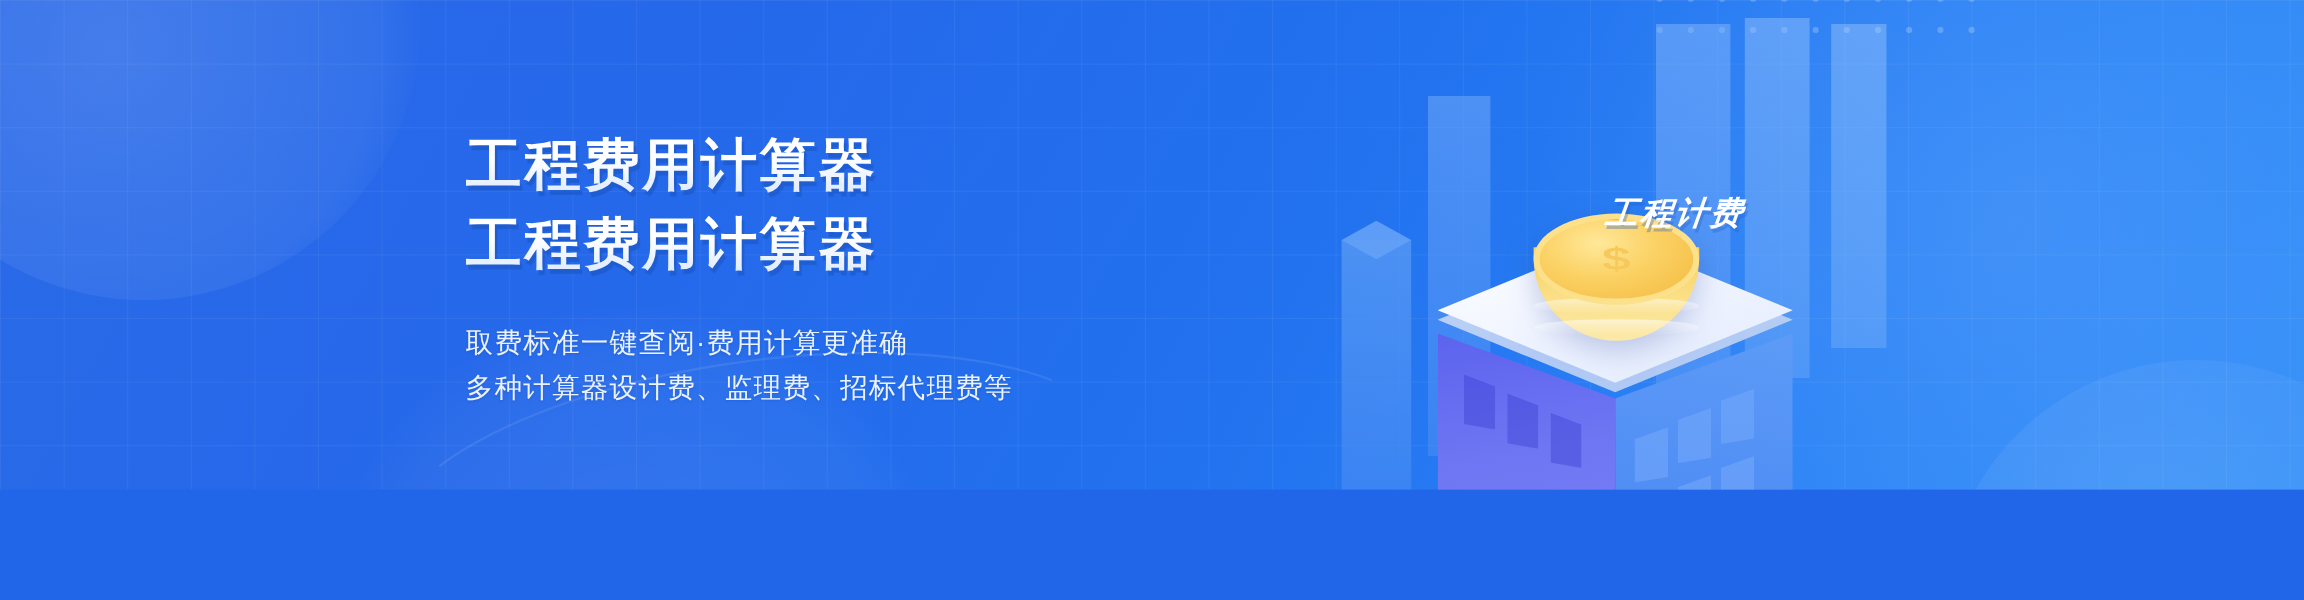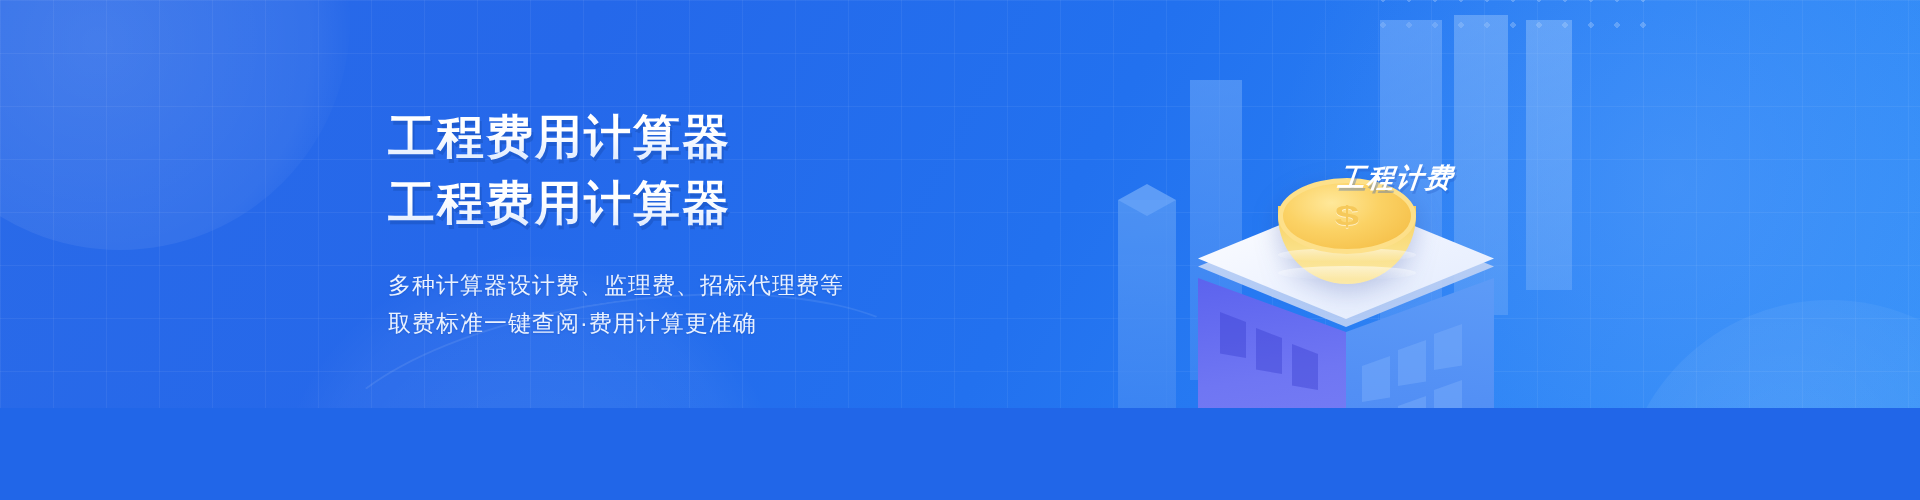--- a/index.html
+++ b/index.html
@@ -200,22 +200,22 @@
   <div class="glow-circle-tl"></div>
   <div class="glow-circle-bl"></div>
   <div class="glow-circle-br"></div>
   <div class="dot-grid"></div>
   <div class="wave"></div>
 
   <div class="copy">
     <div class="headline">工程费用计算器</div>
     <div class="headline">工程费用计算器</div>
     <div class="subcopy">
+      <div class="subline">取费标准一键查阅·费用计算更准确</div>
       <div class="subline">多种计算器设计费、监理费、招标代理费等</div>
-      <div class="subline">取费标准一键查阅·费用计算更准确</div>
     </div>
   </div>
 
   <div class="illus">
 
     <div class="bar bar-a"></div>
     <div class="bar bar-b"></div>
     <div class="bar bar-c"></div>
     <div class="bar bar-d"></div>
     <div class="bar bar-e"></div>

